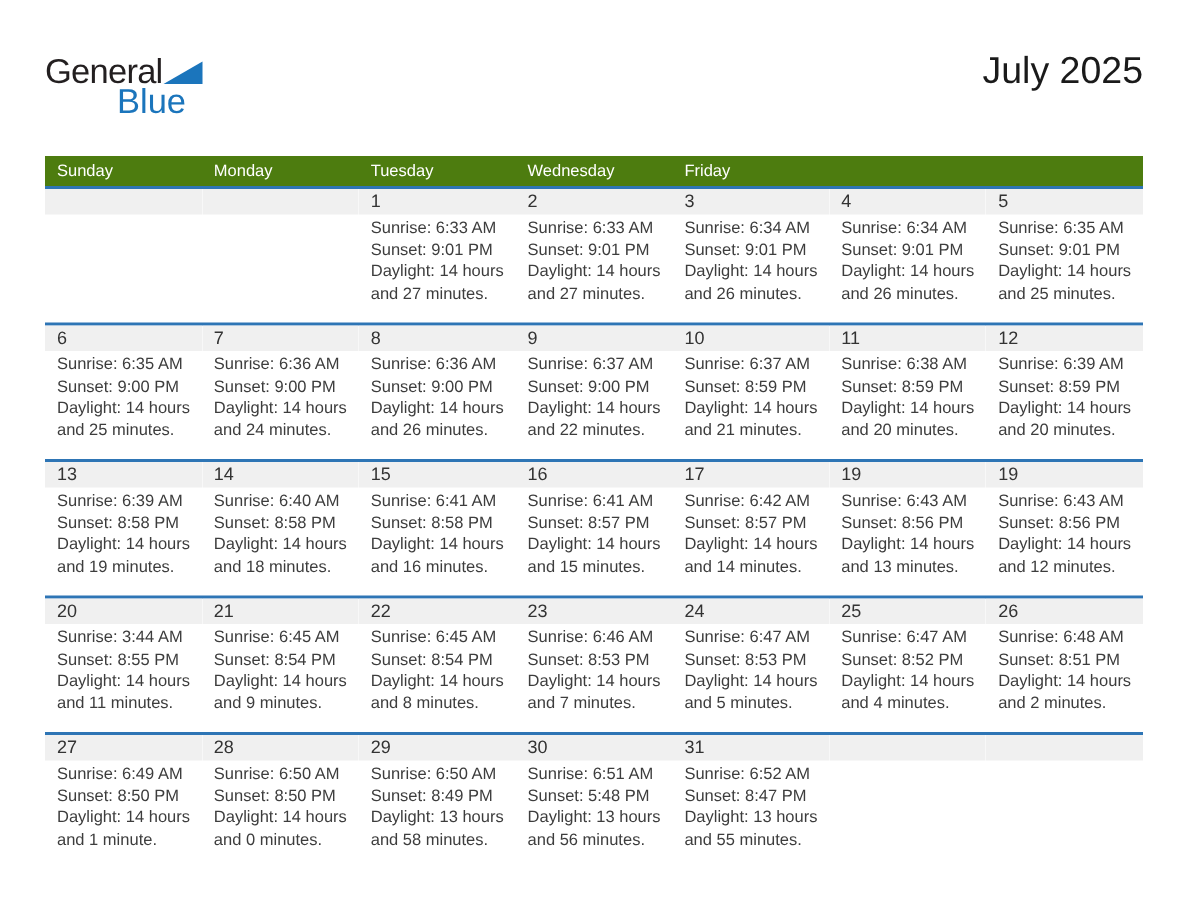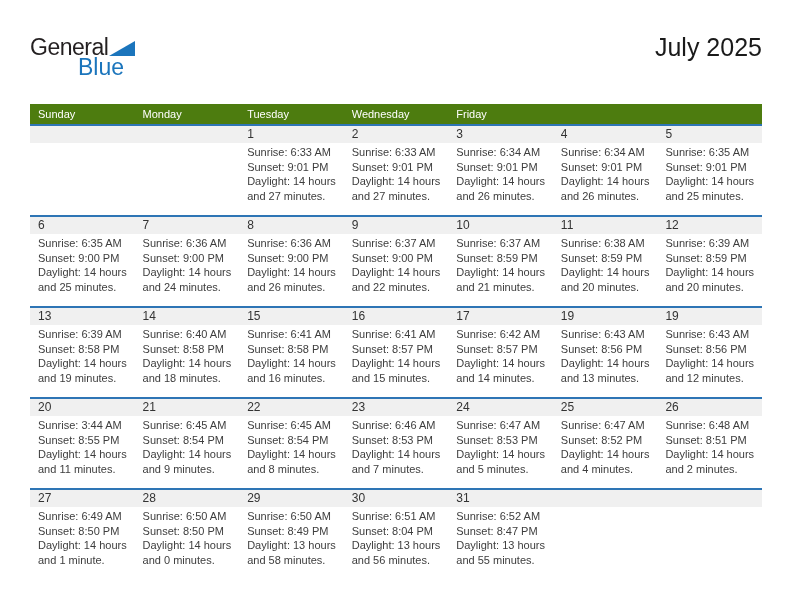--- a/index.html
+++ b/index.html
@@ -354,21 +354,21 @@
               <div>Sunrise: 6:50 AM</div>
               <div>Sunset: 8:49 PM</div>
               <div>Daylight: 13 hours</div>
               <div>and 58 minutes.</div>
             </div>
           </div>
           <div class="cell">
             <div class="num">30</div>
             <div class="cell-body">
               <div>Sunrise: 6:51 AM</div>
-              <div>Sunset: 8:04 PM</div>
+              <div>Sunset: 5:48 PM</div>
               <div>Daylight: 13 hours</div>
               <div>and 56 minutes.</div>
             </div>
           </div>
           <div class="cell">
             <div class="num">31</div>
             <div class="cell-body">
               <div>Sunrise: 6:52 AM</div>
               <div>Sunset: 8:47 PM</div>
               <div>Daylight: 13 hours</div>

